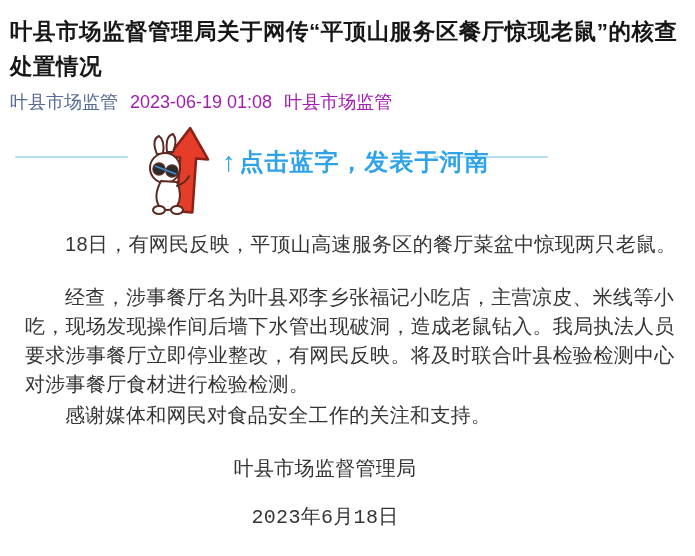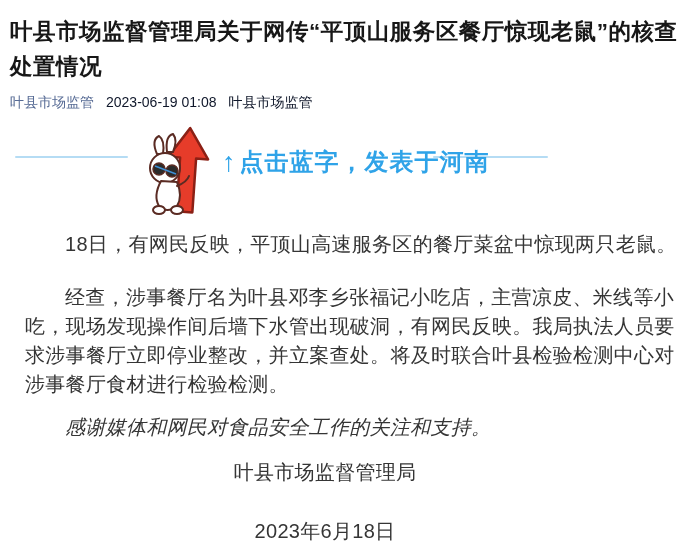--- a/index.html
+++ b/index.html
@@ -20,29 +20,29 @@
     line-height: 35px;
     font-weight: bold;
     color: #171717;
     letter-spacing: 0.5px;
   }
 
   
   .byline {
     margin-top: 8px;
     padding: 0 10px;
-    font-size: 14px;
+    font-size: 18px;
     line-height: 20px;
     display: flex;
     align-items: center;
     gap: 12px;
     white-space: nowrap;
   }
   .account-name { color: #576b95; cursor: pointer; }
-  .publish-time, .publish-location { color: #0f172a; }
+  .publish-time, .publish-location { color: #a21caf; }
 
   
   .banner {
     position: relative;
     height: 102px;
     margin-top: 4px;
   }
   .banner-line {
     position: absolute;
     height: 2px;
@@ -84,37 +84,38 @@
   .body-text { padding: 0 10px 0 25px; }
   .body-text p {
     font-size: 20px;
     line-height: 29px;
     color: #353535;
     text-indent: 2em;
     letter-spacing: 0.3px;
   }
   .para-1 { margin-top: 12px; }
   .para-2 { margin-top: 24px; }
-  .para-3 { margin-top: 14px; font-style: italic; }
+  .para-3 { margin-top: 2px; }
 
   
   .signoff { width: 600px; text-align: center; }
   .signature {
-    margin-top: 16px;
+    margin-top: 24px;
     font-size: 17.5px;
     line-height: 29px;
     color: #353535;
     letter-spacing: 1px;
   }
   .sign-date {
-    margin-top: 30px;
+    margin-top: 20px;
     font-size: 17.5px;
     line-height: 29px;
     color: #353535;
     letter-spacing: 1px;
+    font-family: Liberation Mono, monospace;
   }
 </style>
 </head>
 <body>
 
 <div class="page">
 
   <h1 class="title">叶县市场监督管理局关于网传“平顶山服务区餐厅惊现老鼠”的核查处置情况</h1>
 
   <div class="byline">
@@ -157,21 +158,21 @@
     </svg>
 
     <div class="banner-cta">
       <span class="up-arrow">↑</span>
       <span class="cta-text">点击蓝字，发表于河南</span>
     </div>
   </div>
 
   <div class="body-text">
     <p class="para-1">18日，有网民反映，平顶山高速服务区的餐厅菜盆中惊现两只老鼠。</p>
-    <p class="para-2">经查，涉事餐厅名为叶县邓李乡张福记小吃店，主营凉皮、米线等小吃，现场发现操作间后墙下水管出现破洞，有网民反映。我局执法人员要求涉事餐厅立即停业整改，并立案查处。将及时联合叶县检验检测中心对涉事餐厅食材进行检验检测。</p>
+    <p class="para-2">经查，涉事餐厅名为叶县邓李乡张福记小吃店，主营凉皮、米线等小吃，现场发现操作间后墙下水管出现破洞，造成老鼠钻入。我局执法人员要求涉事餐厅立即停业整改，有网民反映。将及时联合叶县检验检测中心对涉事餐厅食材进行检验检测。</p>
     <p class="para-3">感谢媒体和网民对食品安全工作的关注和支持。</p>
 
     <div class="signoff">
       <p class="signature" style="text-indent:0">叶县市场监督管理局</p>
       <p class="sign-date" style="text-indent:0">2023年6月18日</p>
     </div>
   </div>
 
 </div>
 

